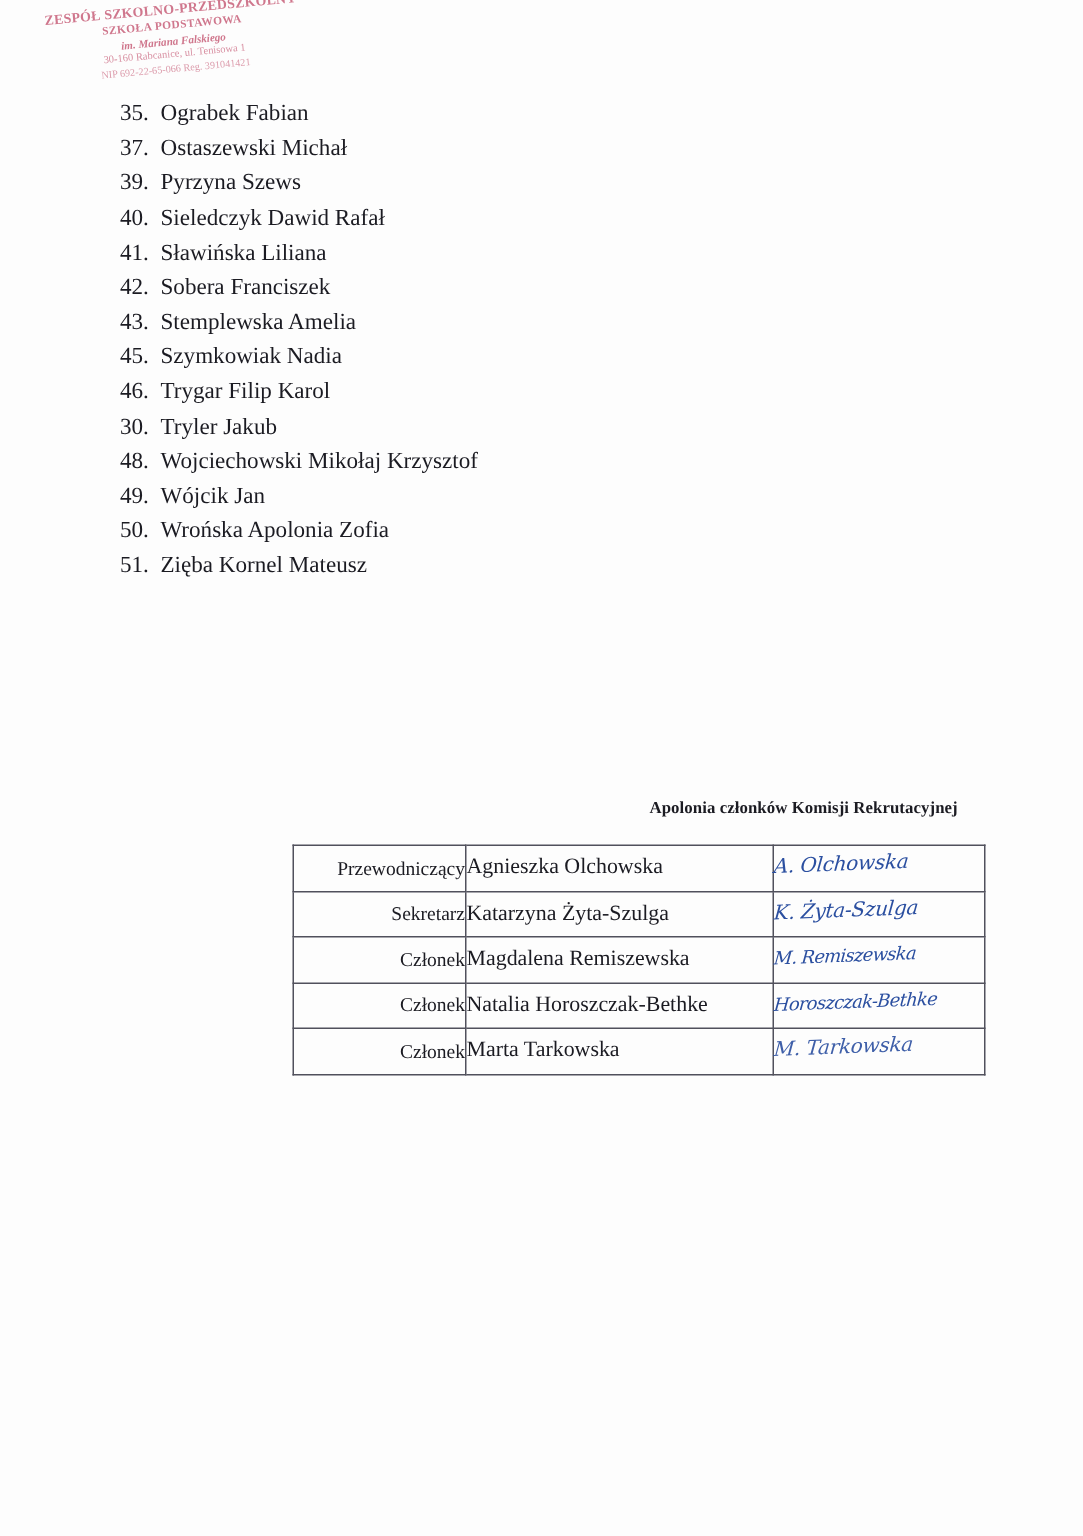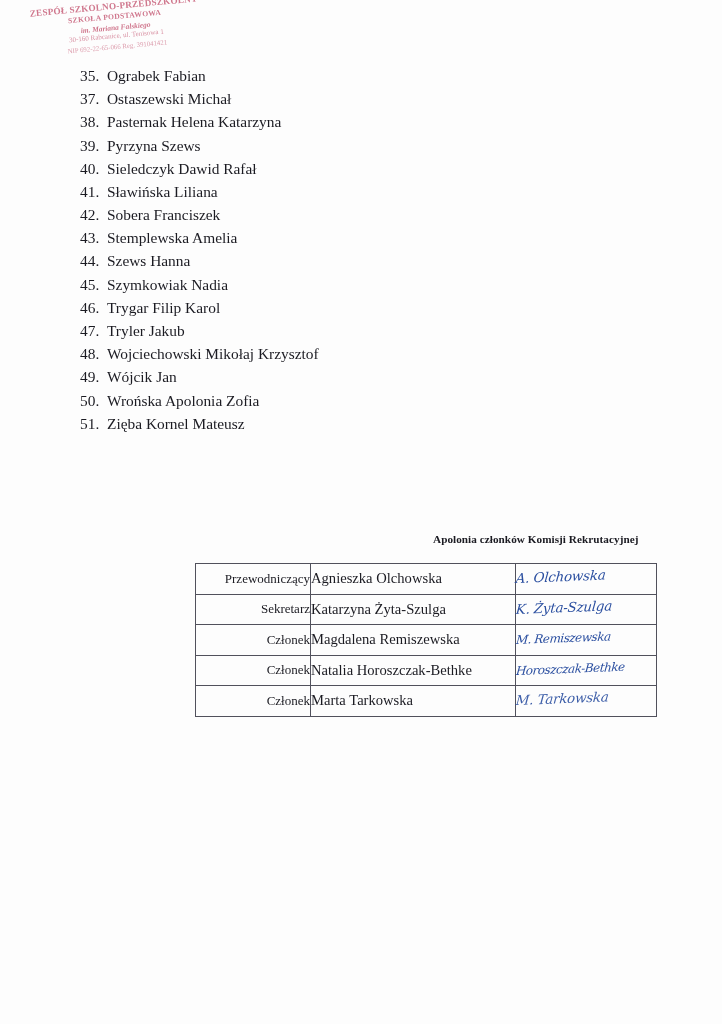--- a/index.html
+++ b/index.html
@@ -157,57 +157,49 @@
   <div class="list">
     <div class="list-item">
       <span class="list-num">35.</span>
       <span class="list-name">Ograbek Fabian</span>
     </div>
     <div class="list-item">
       <span class="list-num">37.</span>
       <span class="list-name">Ostaszewski Michał</span>
     </div>
     <div class="list-item">
-      <span class="list-num">38.</span>
-      <span class="list-name">Pasternak Helena Katarzyna</span>
-    </div>
-    <div class="list-item">
       <span class="list-num">39.</span>
       <span class="list-name">Pyrzyna Szews</span>
     </div>
     <div class="list-item">
       <span class="list-num">40.</span>
       <span class="list-name">Sieledczyk Dawid Rafał</span>
     </div>
     <div class="list-item">
       <span class="list-num">41.</span>
       <span class="list-name">Sławińska Liliana</span>
     </div>
     <div class="list-item">
       <span class="list-num">42.</span>
       <span class="list-name">Sobera Franciszek</span>
     </div>
     <div class="list-item">
       <span class="list-num">43.</span>
       <span class="list-name">Stemplewska Amelia</span>
     </div>
     <div class="list-item">
-      <span class="list-num">44.</span>
-      <span class="list-name">Szews Hanna</span>
-    </div>
-    <div class="list-item">
       <span class="list-num">45.</span>
       <span class="list-name">Szymkowiak Nadia</span>
     </div>
     <div class="list-item">
       <span class="list-num">46.</span>
       <span class="list-name">Trygar Filip Karol</span>
     </div>
     <div class="list-item">
-      <span class="list-num">47.</span>
+      <span class="list-num">30.</span>
       <span class="list-name">Tryler Jakub</span>
     </div>
     <div class="list-item">
       <span class="list-num">48.</span>
       <span class="list-name">Wojciechowski Mikołaj Krzysztof</span>
     </div>
     <div class="list-item">
       <span class="list-num">49.</span>
       <span class="list-name">Wójcik Jan</span>
     </div>

